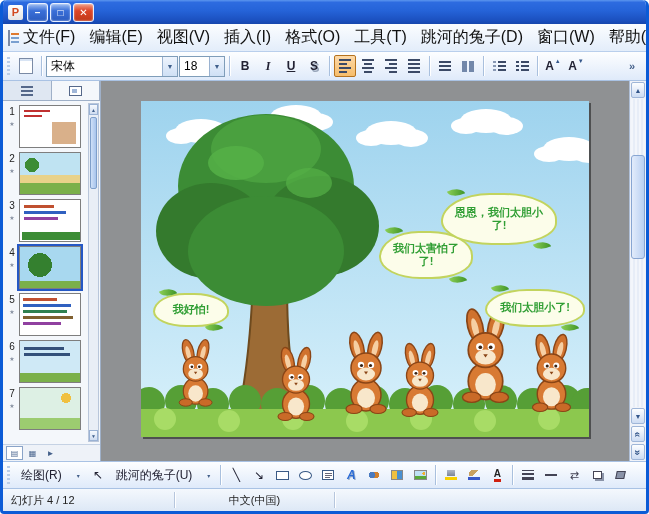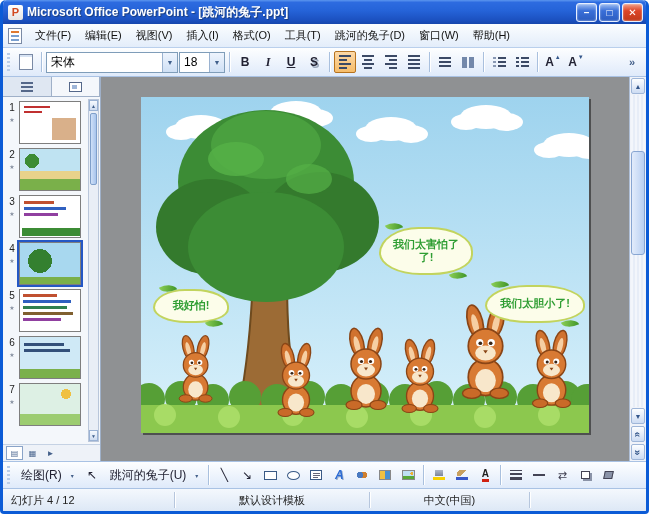--- a/index.html
+++ b/index.html
@@ -17,21 +17,21 @@
   .title-text { flex:1; color:#fff; font-weight:bold; font-size:12px; text-shadow:1px 1px 1px #1b3c78;
     white-space:nowrap; overflow:hidden; }
   .win-controls { display:flex; gap:2px; }
   .win-btn { width:21px; height:19px; border-radius:3px; border:1px solid #e7efff; color:#fff; font-size:10px;
     font-weight:bold; display:flex; align-items:center; justify-content:center;
     background:linear-gradient(#9ebdf2 0%,#3a6fd8 40%,#2c5cc0 100%); box-shadow:inset 0 0 2px rgba(255,255,255,.7); }
   .win-btn.close { background:linear-gradient(#f0a088 0%,#dd4527 40%,#c03a1a 100%); }
 
   
   .menubar { flex:0 0 24px; background:linear-gradient(#fbfdff,#e3edfa); border-bottom:1px solid #b9cfec;
-    display:flex; align-items:center; padding:0 2px; font-size:11px; color:#111; }
+    display:flex; align-items:center; padding:0 2px; font-size:16px; color:#111; }
   .menu-doc-icon { width:14px; height:16px; background:#fff; border:1px solid #7a8aa5; margin:0 6px 0 3px; position:relative; }
   .menu-doc-icon::after { content:""; position:absolute; left:2px; top:2px; width:8px; height:2px;
     background:#e07a30; box-shadow:0 4px 0 #7aa0d0,0 8px 0 #7aa0d0; }
   .menu-item { padding:3px 7px; white-space:nowrap; }
 
   
   .toolbar { flex:0 0 29px; background:linear-gradient(#fdfeff,#dfeafa); border-bottom:1px solid #a9c2e4;
     display:flex; align-items:center; padding:0 3px; gap:1px; }
   .tb-grip { width:3px; height:18px; margin:0 4px 0 1px;
     background:repeating-linear-gradient(#b9cde8 0 2px,transparent 2px 4px); }
@@ -159,21 +159,21 @@
   .vs-rot { font-size:10px; font-weight:bold; }
   .vs-rot span { display:inline-block; transform:rotate(90deg); }
   .vs-track { flex:1; margin:0 1px; position:relative;
     background:repeating-linear-gradient(90deg,#f3f6fb 0 2px,#e7edf7 2px 4px); }
   .vs-thumb { position:absolute; top:56px; left:0; right:0; height:104px;
     background:linear-gradient(90deg,#e2ecfb,#b9d0f2); border:1px solid #88a6d2; border-radius:3px; }
 
   
   .drawbar { flex:0 0 27px; background:linear-gradient(#fdfeff,#dfeafa); border-top:1px solid #a9c2e4;
     display:flex; align-items:center; padding:0 3px; gap:1px; font-size:12px; color:#223; }
-  .draw-label { display:flex; align-items:center; gap:9px; padding:2px 6px; white-space:nowrap; }
+  .draw-label { display:flex; align-items:center; gap:15px; padding:2px 6px; white-space:nowrap; }
   .mini-arrow { font-size:6px; color:#44608a; }
   .rect-ic { width:13px; height:9px; border:1px solid #3a5a86; background:#fff; }
   .oval-ic { width:13px; height:9px; border:1px solid #3a5a86; border-radius:50%; background:#fff; }
   .txtbox-ic { width:12px; height:10px; border:1px solid #3a5a86;
     background:linear-gradient(#667 0 0) 2px 2px/7px 1px no-repeat,
                linear-gradient(#667 0 0) 2px 4px/7px 1px no-repeat,
                linear-gradient(#667 0 0) 2px 6px/5px 1px no-repeat,#fff; }
   .wordart-ic { font-weight:bold; font-style:italic; color:#2a6ad4; text-shadow:1px 1px 0 #9ab0cc; }
   .diagram-ic { width:12px; height:10px;
     background:radial-gradient(circle at 4px 5px,#4a7ac0 0 3px,#0000 3px),
@@ -209,21 +209,20 @@
   .seg2 { width:195px; justify-content:center; }
   .seg3 { width:160px; justify-content:center; }
 </style>
 </head>
 <body>
 
 <div class="window">
 
   <div class="titlebar">
     <div class="app-icon">P</div>
-    <div class="title-text">Microsoft Office PowerPoint - [跳河的兔子.ppt]</div>
     <div class="win-controls">
       <div class="win-btn">–</div>
       <div class="win-btn">□</div>
       <div class="win-btn close">✕</div>
     </div>
   </div>
 
   <div class="menubar">
     <div class="menu-doc-icon"></div>
     <div class="menu-item">文件(F)</div>
@@ -478,20 +477,21 @@
           <use href="#rabbit" transform="translate(30,240) scale(0.82)"></use>
           <use href="#rabbit" transform="translate(128,248) scale(0.9)"></use>
           <use href="#rabbit" transform="translate(195,233) scale(1.0)"></use>
           <use href="#rabbit" transform="translate(252,244) scale(0.9)"></use>
           <use href="#rabbit" transform="translate(310,210) scale(1.15)"></use>
           <use href="#rabbit" transform="translate(382,235) scale(0.95)"></use>
         </svg>
 
         <div class="bubble b1">我好怕!</div>
         <div class="bubble b4">我们太害怕了了!</div>
+        <div class="bubble b5">恩恩，我们太胆小了!</div>
         <div class="bubble b6">我们太胆小了!</div>
       </div>
     </div>
 
     <div class="v-scroll">
       <div class="vs-btn">▲</div>
       <div class="vs-track">
         <div class="vs-thumb"></div>
       </div>
       <div class="vs-btn">▼</div>
@@ -562,17 +562,16 @@
     <div class="tb-btn">
         <span class="shadow-ic"></span>
       </div>
     <div class="tb-btn">
         <span class="threed-ic"></span>
       </div>
   </div>
 
   <div class="statusbar">
     <div class="status-seg seg1">幻灯片 4 / 12</div>
-    <div class="status-seg seg2">默认设计模板</div>
     <div class="status-seg seg3">中文(中国)</div>
   </div>
 
 </div>
 
 </body></html>

